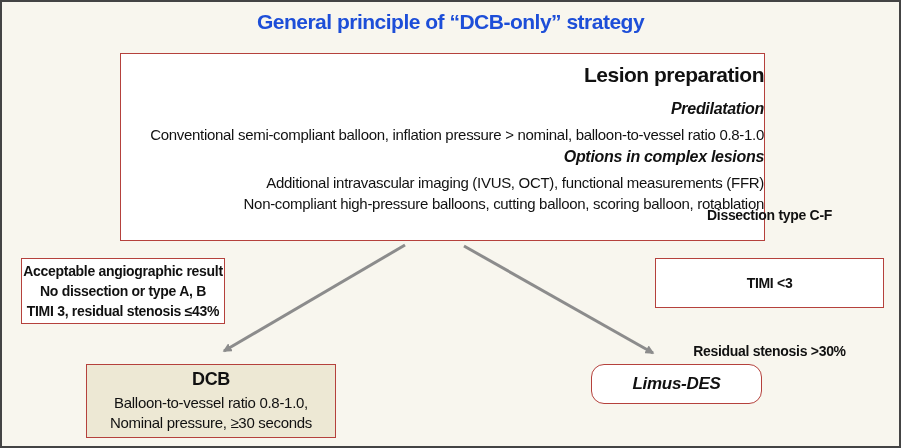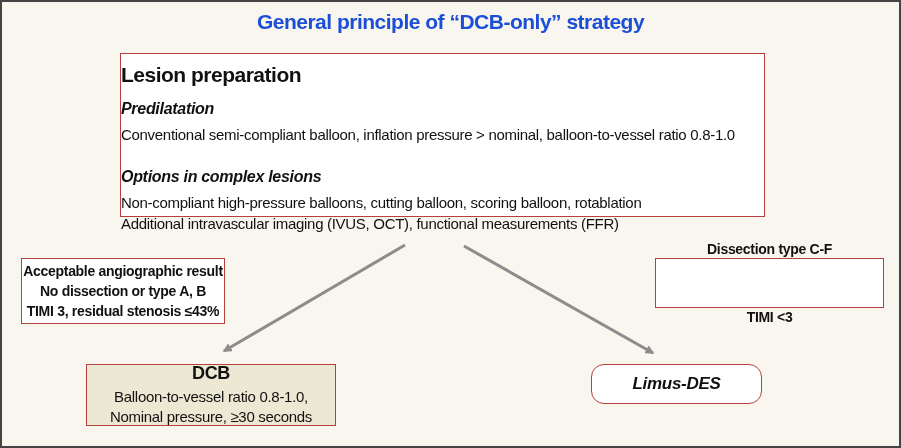--- a/index.html
+++ b/index.html
@@ -23,44 +23,44 @@
     color:#1d4ed8;
   }
   .box{
     position:absolute;
     background:#ffffff;
     border:1.6px solid #b5413c;
     box-sizing:border-box;
     text-align:center;
   }
   .main-box{
-    left:118px;top:51px;width:645px;height:164px;
-    display:flex;flex-direction:column;align-items:flex-start;
+    left:118px;top:51px;width:645px;height:188px;
+    display:flex;flex-direction:column;align-items:flex-end;
     padding-top:9px;
   }
   .main-h1{
     font-size:21px;font-weight:bold;letter-spacing:-0.5px;
     margin-bottom:13px;
   }
   .sub-h{
     font-size:16px;font-weight:bold;font-style:italic;letter-spacing:-0.3px;
     margin-bottom:7px;
   }
-  .sub-h.second{margin-top:23px;}
+  .sub-h.second{margin-top:3px;}
   .body-line{
     font-size:15px;letter-spacing:-0.3px;line-height:1.35;
   }
   .small-box{
     display:flex;flex-direction:column;justify-content:center;
     font-size:14px;font-weight:bold;letter-spacing:-0.3px;line-height:1.45;
   }
   .left-box{left:19px;top:256px;width:204px;height:66px;}
   .right-box{left:653px;top:256px;width:229px;height:50px;gap:48px;}
   .dcb-box{
-    left:84px;top:362px;width:250px;height:62px;
+    left:84px;top:362px;width:250px;height:74px;
     background:#ede8d4;
     display:flex;flex-direction:column;justify-content:center;
   }
   .dcb-head{font-size:18px;font-weight:bold;letter-spacing:-0.3px;margin-bottom:3px;}
   .limus-box{
     left:589px;top:362px;width:171px;height:40px;
     display:flex;align-items:center;justify-content:center;border-radius:13px;
   }
   .limus-head{font-size:17px;font-weight:bold;font-style:italic;letter-spacing:-0.3px;}
   .arrows{
@@ -73,22 +73,22 @@
 
 <div class="canvas">
 
   <div class="title">General principle of “DCB-only” strategy</div>
 
   <div class="box main-box">
     <div class="main-h1">Lesion preparation</div>
     <div class="sub-h">Predilatation</div>
     <div class="body-line">Conventional semi-compliant balloon, inflation pressure &gt; nominal, balloon-to-vessel ratio 0.8-1.0</div>
     <div class="sub-h second">Options in complex lesions</div>
+    <div class="body-line">Additional intravascular imaging (IVUS, OCT), functional measurements (FFR)</div>
     <div class="body-line">Non-compliant high-pressure balloons, cutting balloon, scoring balloon, rotablation</div>
-    <div class="body-line">Additional intravascular imaging (IVUS, OCT), functional measurements (FFR)</div>
   </div>
 
   <svg class="arrows" viewBox="0 0 901 448" xmlns="http://www.w3.org/2000/svg">
     <defs>
       <marker id="ah" markerWidth="10" markerHeight="9" refX="7.5" refY="4.5" orient="auto" markerUnits="userSpaceOnUse">
         <path d="M0,0 L9,4.5 L0,9 z" fill="#8c8c8c"></path>
       </marker>
     </defs>
     <line x1="403" y1="243" x2="222" y2="349" stroke="#8c8c8c" stroke-width="3" marker-end="url(#ah)"></line>
     <line x1="462" y1="244" x2="651" y2="351" stroke="#8c8c8c" stroke-width="3" marker-end="url(#ah)"></line>
@@ -96,20 +96,21 @@
 
   <div class="box small-box left-box">
     <div>Acceptable angiographic result</div>
     <div>No dissection or type A, B</div>
     <div>TIMI 3, residual stenosis ≤43%</div>
   </div>
 
   <div class="box small-box right-box">
     <div>Dissection type C-F</div>
     <div>TIMI &lt;3</div>
+    <div>Residual stenosis &gt;30%</div>
   </div>
 
   <div class="box dcb-box">
     <div class="dcb-head">DCB</div>
     <div class="body-line">Balloon-to-vessel ratio 0.8-1.0,</div>
     <div class="body-line">Nominal pressure, ≥30 seconds</div>
   </div>
 
   <div class="box limus-box">
     <div class="limus-head">Limus-DES</div>

